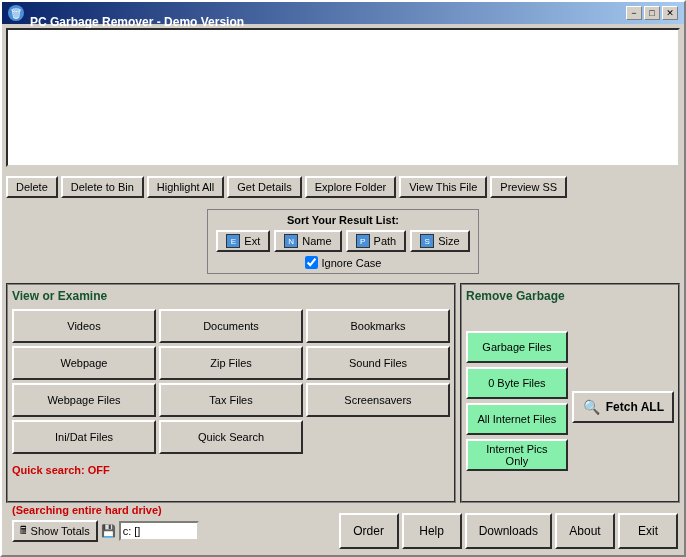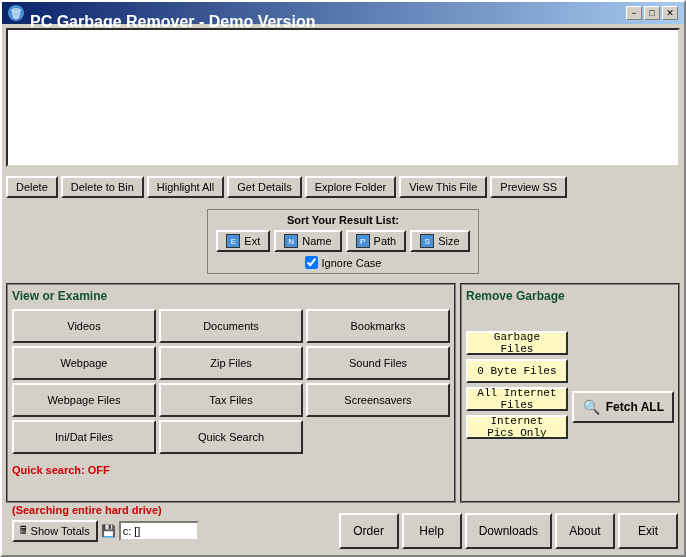--- a/index.html
+++ b/index.html
@@ -47,21 +47,21 @@
       background: #4a90d9;
       border-radius: 50%;
       display: flex;
       align-items: center;
       justify-content: center;
       font-size: 10px;
       color: white;
     }
 
     .title-bar-title {
-      font-size: 16px;
+      font-size: 12px;
       font-weight: bold;
       color: white;
       margin-top: 17px;
     }
 
     .title-bar-buttons {
       display: flex;
       gap: 2px;
     }
 
@@ -322,35 +322,34 @@
 
     .remove-buttons {
       display: flex;
       flex-direction: column;
       gap: 4px;
       flex: 1;
       padding-top: 22px;
     }
 
     .remove-btn {
-      background: #fef9c3;
+      background: #86efac;
       border: 2px outset #d4d0c8;
       border-top-color: #fff;
       border-left-color: #fff;
       border-right-color: #808080;
       border-bottom-color: #808080;
       padding: 3px 6px;
       font-size: 11px;
       cursor: pointer;
       text-align: center;
-      height: 24px;
-      display: flex;
-      align-items: center;
-      justify-content: center;
-      font-family: Liberation Mono, monospace;
+      height: 32px;
+      display: flex;
+      align-items: center;
+      justify-content: center;
     }
 
     .fetch-btn {
       background: #d4d0c8;
       border: 2px outset #d4d0c8;
       border-top-color: #fff;
       border-left-color: #fff;
       border-right-color: #808080;
       border-bottom-color: #808080;
       padding: 4px 8px;

